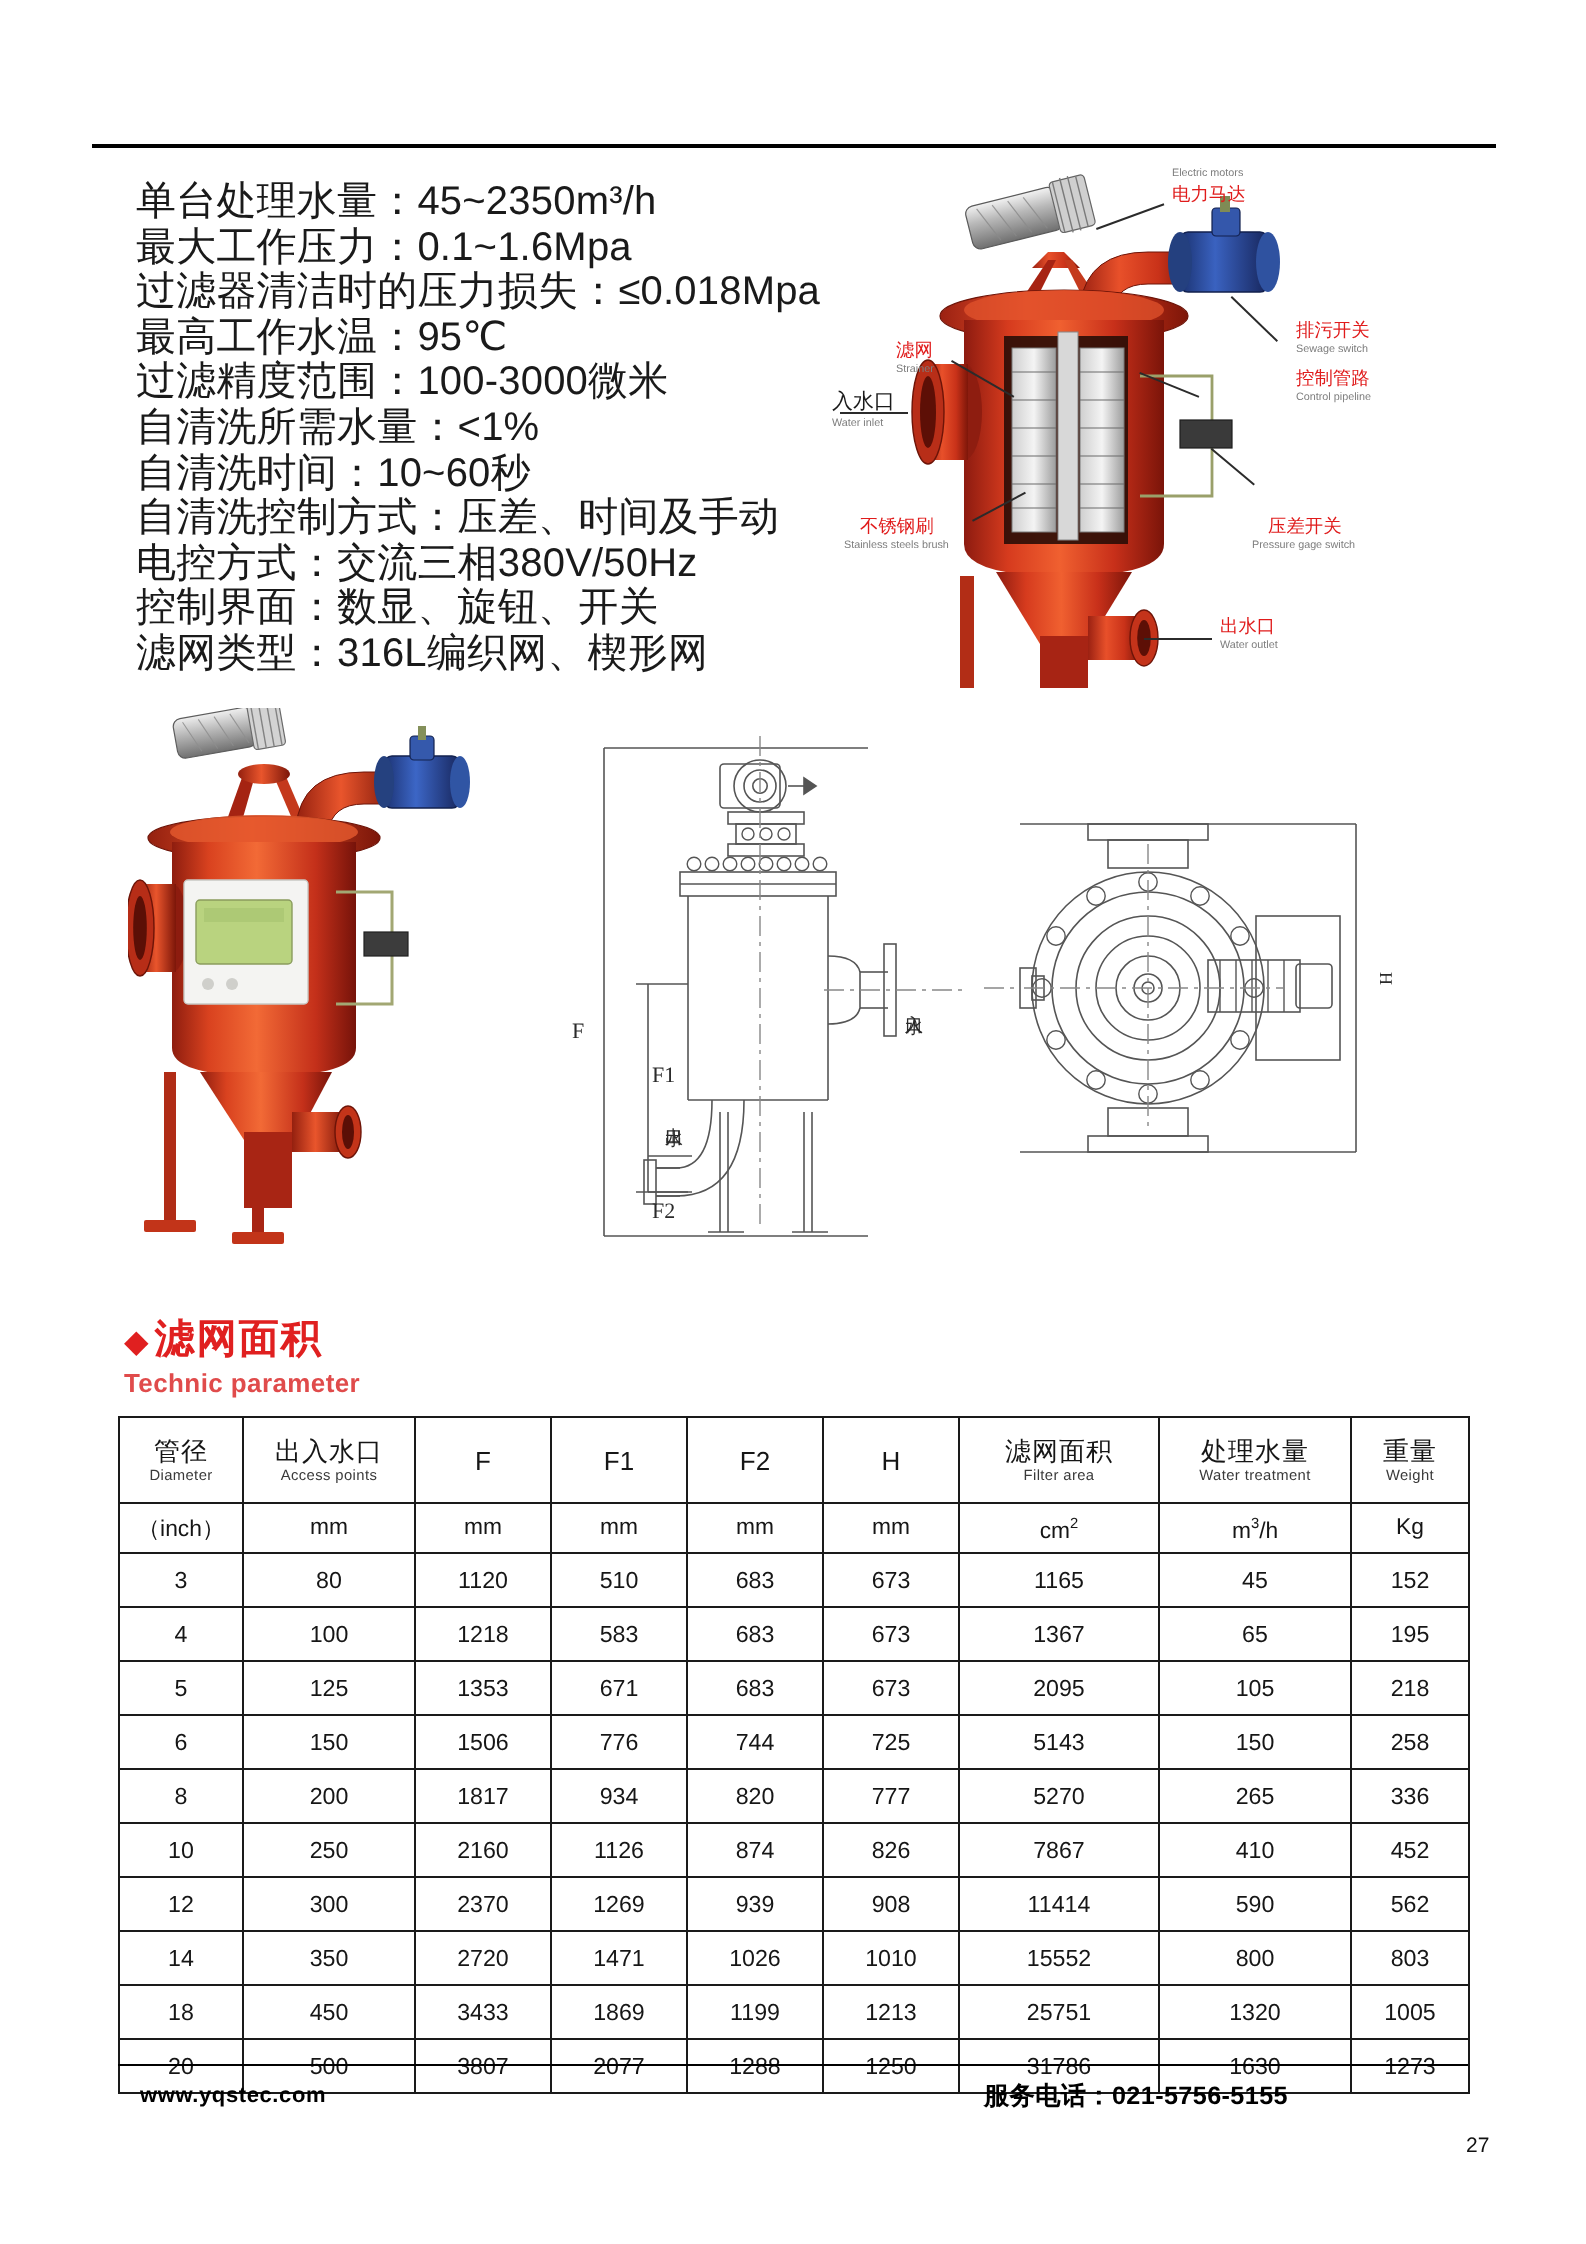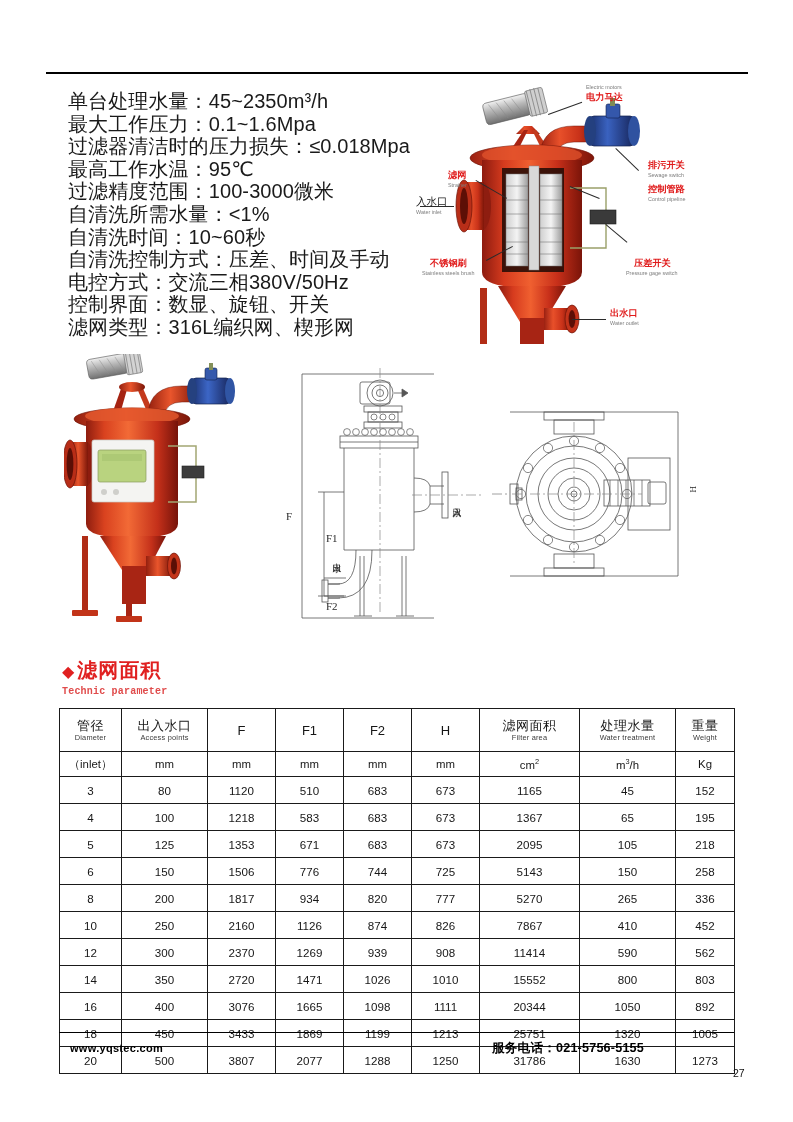--- a/index.html
+++ b/index.html
@@ -51,21 +51,21 @@
     position: absolute;
     left: 420px;
     top: 82px;
     width: 332px;
     height: 262px;
   }
   .hero svg { display:block; }
   .cn-lab {
     position: absolute;
     font-size: 9.2px;
-    font-weight: bold;
+    font-weight: normal;
     color: #e01b1b;
     white-space: nowrap;
     line-height: 10px;
   }
   .cn-lab.dark { color: #1a1a1a; font-weight: normal; font-size: 10.5px; }
   .en-lab {
     position: absolute;
     font-size: 5.4px;
     color: #7d7d7d;
     white-space: nowrap;
@@ -111,27 +111,26 @@
   }
   .section-head .cn {
     font-size: 20px;
     font-weight: bold;
     color: #e02020;
     line-height: 24px;
     letter-spacing: 1px;
   }
   .section-head .cn .diamond { font-size: 16px; margin-right: 2px; }
   .section-head .en {
-    font-size: 10px;
+    font-size: 13px;
     font-weight: bold;
     color: #e04b4b;
     line-height: 13px;
     margin-top: 1px;
     letter-spacing: .2px;
-    font-family: Liberation Mono, monospace;
   }
 
   
   .spec-table {
     position: absolute;
     left: 59px;
     top: 708px;
     width: 675px;
     border-collapse: collapse;
     table-layout: fixed;
@@ -660,21 +659,21 @@
           <span class="h-en">Water treatment</span>
         </th>
         <th>
           <span class="h-cn">重量</span>
           <span class="h-en">Weight</span>
         </th>
       </tr>
     </thead>
     <tbody>
       <tr class="unit">
-        <td>（inlet）</td>
+        <td>（inch）</td>
         <td>mm</td>
         <td>mm</td>
         <td>mm</td>
         <td>mm</td>
         <td>mm</td>
         <td>cm<sup>2</sup></td>
         <td>m<sup>3</sup>/h</td>
         <td>Kg</td>
       </tr>
 
@@ -760,31 +759,20 @@
           <td>350</td>
           <td>2720</td>
           <td>1471</td>
           <td>1026</td>
           <td>1010</td>
           <td>15552</td>
           <td>800</td>
           <td>803</td>
         </tr>
         <tr class="data">
-          <td>16</td>
-          <td>400</td>
-          <td>3076</td>
-          <td>1665</td>
-          <td>1098</td>
-          <td>1111</td>
-          <td>20344</td>
-          <td>1050</td>
-          <td>892</td>
-        </tr>
-        <tr class="data">
           <td>18</td>
           <td>450</td>
           <td>3433</td>
           <td>1869</td>
           <td>1199</td>
           <td>1213</td>
           <td>25751</td>
           <td>1320</td>
           <td>1005</td>
         </tr>

